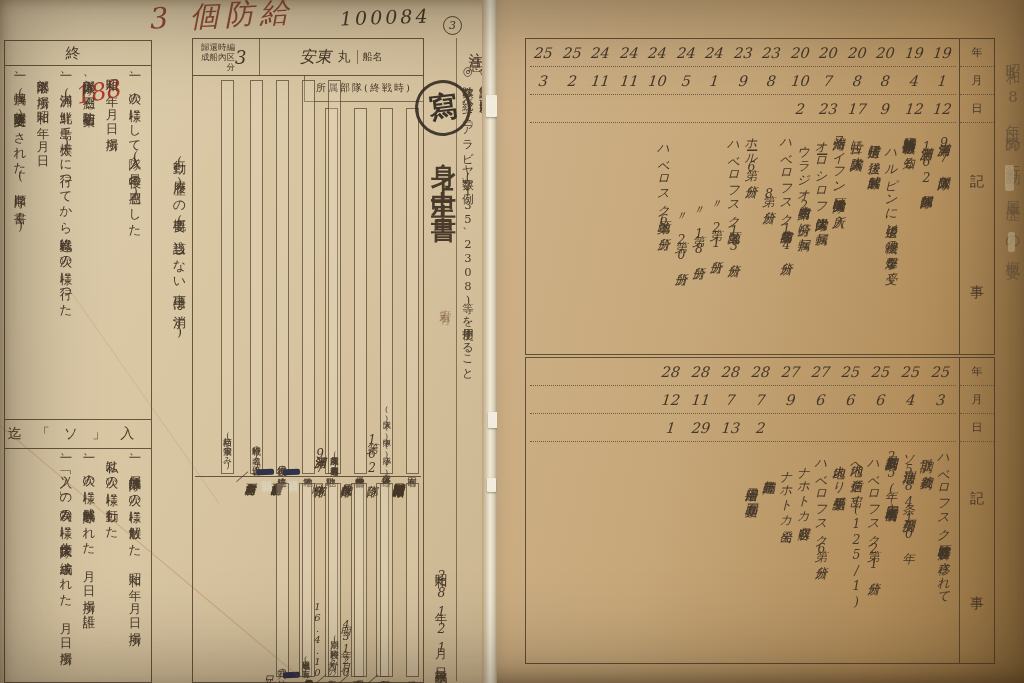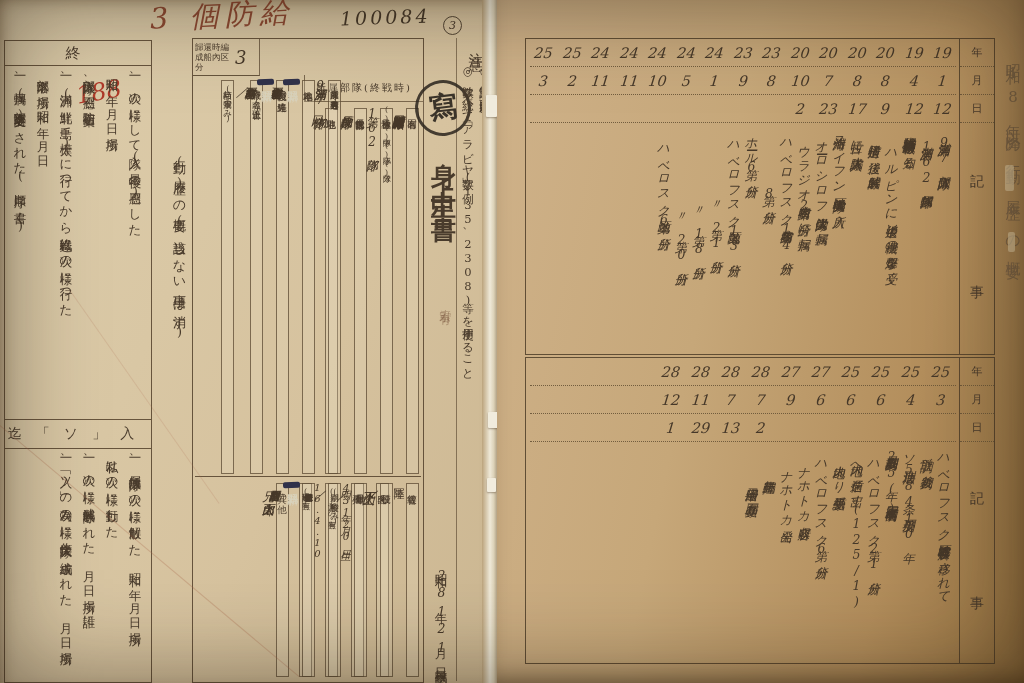--- a/index.html
+++ b/index.html
@@ -86,25 +86,30 @@
       <div class="cols v" style="top:410px;height:226px;">
         <div class="pcol p">一、所属部隊は次の様に解散した　昭和　年　月　日　場所</div>
         <div class="pcol p">私は次の様に行動した</div>
         <div class="pcol p">一、次の様に武装解除された　月　日　場所　誰に</div>
         <div class="pcol p">一、入「ソ」の為次の様に作業大隊に編成された　月　日　場所</div>
       </div>
     </div>
 
     <div class="abs v p" style="left:160px;top:150px;width:28px;height:440px;font-size:13px;letter-spacing:2px;">行動(履歴)の概要(該当しない事項は消す)</div>
 
-    <div class="abs box" style="left:192px;top:38px;width:230px;height:643px;">
+    <div class="abs box" style="left:192px;top:38px;width:230px;height:643px;text-align:right;">
 
       <div class="abs" style="left:0;top:0;width:66px;height:36px;border-right:1px solid rgba(82,64,42,.7);border-bottom:1px solid rgba(82,64,42,.85);display:flex;align-items:center;">
         <span class="p" style="font-size:8.5px;line-height:10px;width:40px;display:inline-block;padding-left:2px;">歸還時編成船內区分</span>
         <span class="h" style="font-size:18px;">3</span>
+      </div>
+      <div class="abs" style="left:66px;top:0;right:0;height:36px;border-bottom:1px solid rgba(82,64,42,.85);display:flex;align-items:center;justify-content:center;">
+        <span class="h" style="font-size:16px;">安東</span>
+        <span class="p" style="font-size:13px;margin:0 6px;">丸</span>
+        <span class="p" style="font-size:10px;border-left:1px solid rgba(82,64,42,.6);padding-left:5px;">船名</span>
       </div>
 
       <div class="abs p" style="right:0;top:36px;width:118px;height:26px;border-left:1px solid rgba(82,64,42,.7);border-bottom:1px solid rgba(82,64,42,.7);
                   display:flex;align-items:center;justify-content:center;font-size:10px;letter-spacing:2px;">所属部隊(終戦時)</div>
 
       <div class="cols v" style="top:38px;height:400px;">
         <div class="fcol" style="padding-top:28px;">
           <div class="flabel p">固有名</div>
           <div class="fhand h">関東軍野戦補給廠林口支廠</div>
           <div class="p" style="font-size:8px;line-height:9px;">(大隊)(中隊)(小隊)(分隊)</div>

